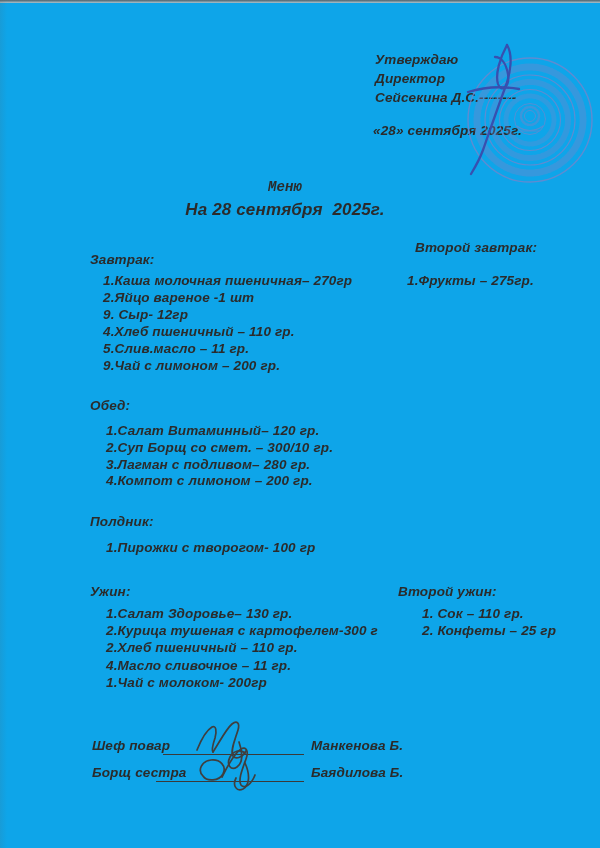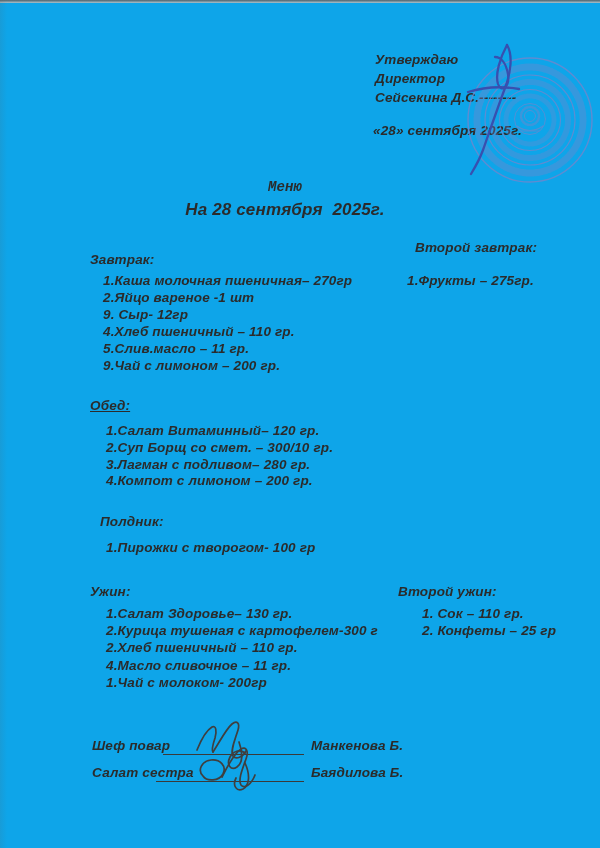--- a/index.html
+++ b/index.html
@@ -34,22 +34,22 @@
   .approval-date  { left: 373px; top: 123px; }
 
   
   .title-wrap { position: absolute; left: 0; top: 179px; width: 570px; text-align: center; }
   .title-l1 { margin: 0; font-size: 14px; font-family: Liberation Mono, monospace; }
   .title-l2 { margin: 0; margin-top: 5px; font-size: 17px; white-space: pre-wrap; }
 
   
   .h-zavtrak   { left: 90px;  top: 252px; }
   .h-zavtrak2  { left: 398px; top: 240px; margin-left: 17px; }
-  .h-obed      { left: 90px;  top: 398px; text-decoration: underline; }
-  .h-poldnik   { left: 100px;  top: 514px; text-align: center; }
+  .h-obed      { left: 90px;  top: 398px; }
+  .h-poldnik   { left: 90px;  top: 514px; text-align: center; }
   .h-uzhin     { left: 90px;  top: 584px; }
   .h-uzhin2    { left: 398px; top: 584px; }
 
   
   .list { position: absolute; line-height: 16.9px; }
   .l-zavtrak   { left: 103px; top: 273px; }
   .l-zavtrak2  { left: 407px; top: 273px; }
   .l-obed      { left: 106px; top: 423px; line-height: 16.8px; }
   .l-poldnik   { left: 106px; top: 539px; line-height: 17px; }
   .l-uzhin     { left: 106px; top: 605px; line-height: 17.2px; }
@@ -124,21 +124,21 @@
 
   <div class="list l-uzhin2">
     <div>1. Сок – 110 гр.</div>
     <div>2. Конфеты – 25 гр</div>
   </div>
 
   <div class="abs sig-role-1">Шеф повар</div>
   <div class="sig-line sig-line-1"></div>
   <div class="abs sig-name-1">Манкенова Б.</div>
 
-  <div class="abs sig-role-2">Салат сестра</div>
+  <div class="abs sig-role-2">Борщ сестра</div>
   <div class="sig-line sig-line-2"></div>
   <div class="abs sig-name-2">Баядилова Б.</div>
 
   <svg class="ink-overlay" width="600" height="848" viewBox="0 0 600 848">
 
     <g stroke="#7585cb" fill="none" stroke-linecap="round" opacity="0.78">
       <circle cx="530" cy="120" r="62" stroke-width="1.4"></circle>
       <circle cx="530" cy="120" r="53" stroke-width="7" stroke-dasharray="1.6,2.1" opacity="0.5"></circle>
       <circle cx="530" cy="120" r="45" stroke-width="1.1"></circle>
       <circle cx="530" cy="120" r="38" stroke-width="6" stroke-dasharray="1.5,2" opacity="0.45"></circle>

